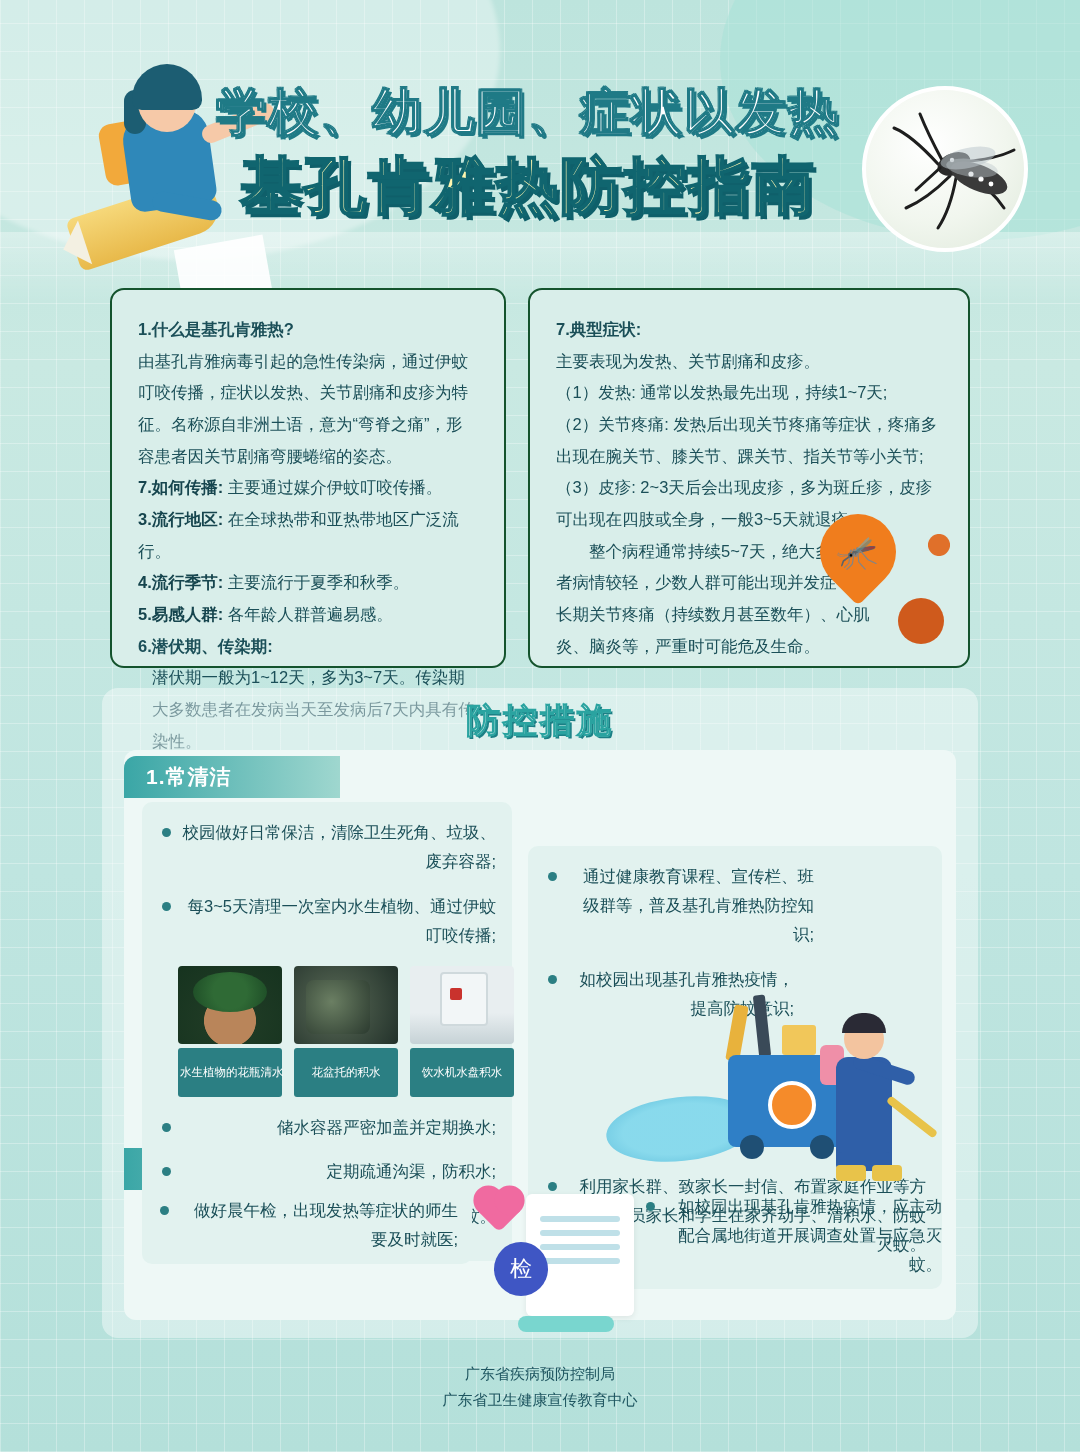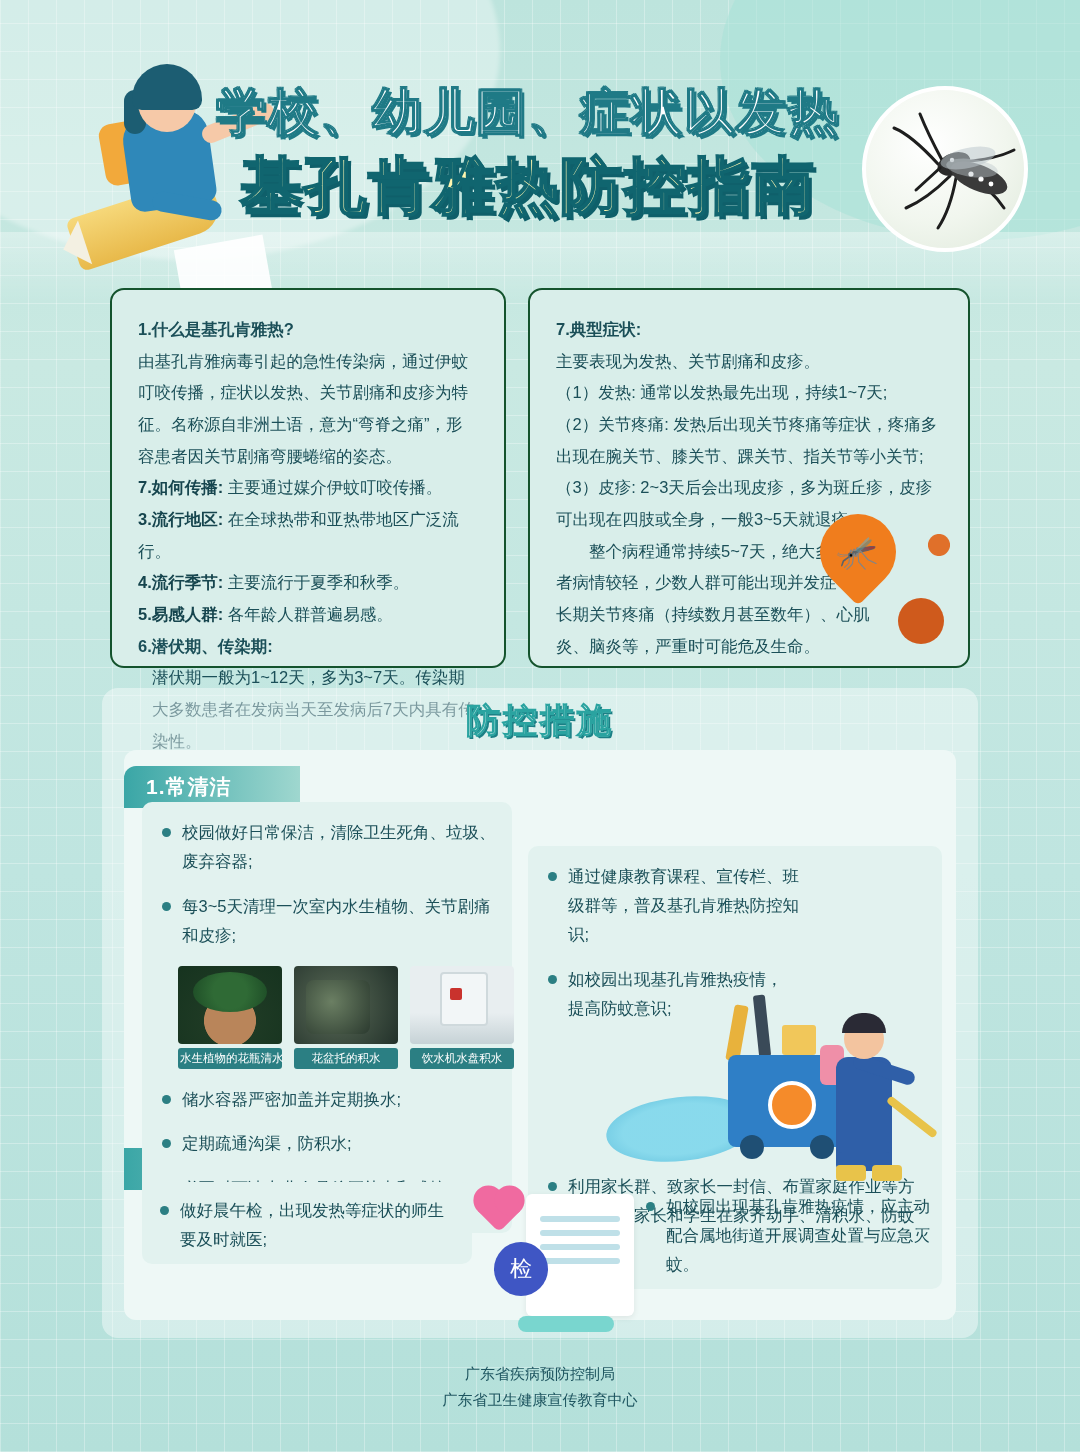--- a/index.html
+++ b/index.html
@@ -198,21 +198,21 @@
 
   .sec-tab {
     position: absolute;
     height: 42px;
     background: linear-gradient(90deg, #3aa6a6, #9fd7cf);
     color: #ffffff; font-size: 21px; font-weight: bold;
     display: flex; align-items: center;
     padding: 0 22px;
     letter-spacing: 1px;
   }
-  .sec-tab.t1 { left: 0; top: 16px; width: 176px; border-radius: 12px 0 0 0; }
+  .sec-tab.t1 { left: 0; top: 6px; width: 216px; border-radius: 12px 0 0 0; }
   .sec-tab.t2 { right: 0; top: 38px; width: 216px;
     background: linear-gradient(270deg, #3aa6a6, #9fd7cf);
     justify-content: flex-end; border-radius: 0 0 0 0; }
   .sec-tab.t3 { left: 0; top: 398px; width: 216px; }
 
   .col-left {
     position: absolute; left: 18px; top: 52px; width: 370px;
     background: #e2f2ef; border-radius: 10px;
     padding: 16px 16px 14px 16px;
   }
@@ -222,20 +222,21 @@
     padding: 16px 16px 14px 16px; min-height: 300px;
   }
   .bullet-list { list-style: none; }
   .bullet-list li {
     position: relative;
     padding-left: 24px;
     margin-bottom: 16px;
     font-size: 16.5px;
     line-height: 1.75;
     color: #1b4f58;
+    text-align: right;
   }
   .bullet-list li:before {
     content: ""; position: absolute; left: 4px; top: 10px;
     width: 9px; height: 9px; border-radius: 50%;
     background: #2b7f83;
   }
 
   .photo-row { display: flex; gap: 12px; margin: 4px 0 16px 20px; }
   .photo {
     width: 104px;
@@ -262,21 +263,21 @@
     background: #f2f6f7; border: 2px solid #cfd9dc; border-radius: 4px;
   }
   .photo.p3 .img:after {
     content: ""; position: absolute; left: 40px; top: 22px; width: 12px; height: 12px;
     background: #c9322d; border-radius: 2px;
   }
   .photo .cap {
     margin-top: 4px;
     background: #2b7f83; color: #ffffff;
     font-size: 11.5px; text-align: center;
-    padding: 3px 2px; border-radius: 3px;
+    padding: 17px 2px; border-radius: 3px;
     white-space: nowrap;
   }
 
   
   .worker { position: absolute; right: 6px; bottom: 108px; width: 330px; height: 250px; }
   .puddle {
     position: absolute; left: 0; bottom: 20px; width: 150px; height: 64px;
     background: radial-gradient(ellipse at 50% 50%, #7fd7ec 0 55%, #4fb7d8 100%);
     border-radius: 50%;
     transform: rotate(-6deg);
@@ -435,21 +436,21 @@
   <div class="measures-title">防控措施</div>
 
   <div class="inner-panel">
 
     <div class="sec-tab t1">1.常清洁</div>
     <div class="sec-tab t3">3.早就医</div>
 
     <div class="col-left">
       <ul class="bullet-list">
         <li>校园做好日常保洁，清除卫生死角、垃圾、废弃容器;</li>
-        <li>每3~5天清理一次室内水生植物、关节剧痛和皮疹;</li>
+        <li>每3~5天清理一次室内水生植物、通过伊蚊叮咬传播;</li>
       </ul>
       <div class="photo-row">
         <div class="photo p1">
           <div class="img"></div>
           <div class="cap">水生植物的花瓶清水</div>
         </div>
         <div class="photo p2">
           <div class="img"></div>
           <div class="cap">花盆托的积水</div>
         </div>

